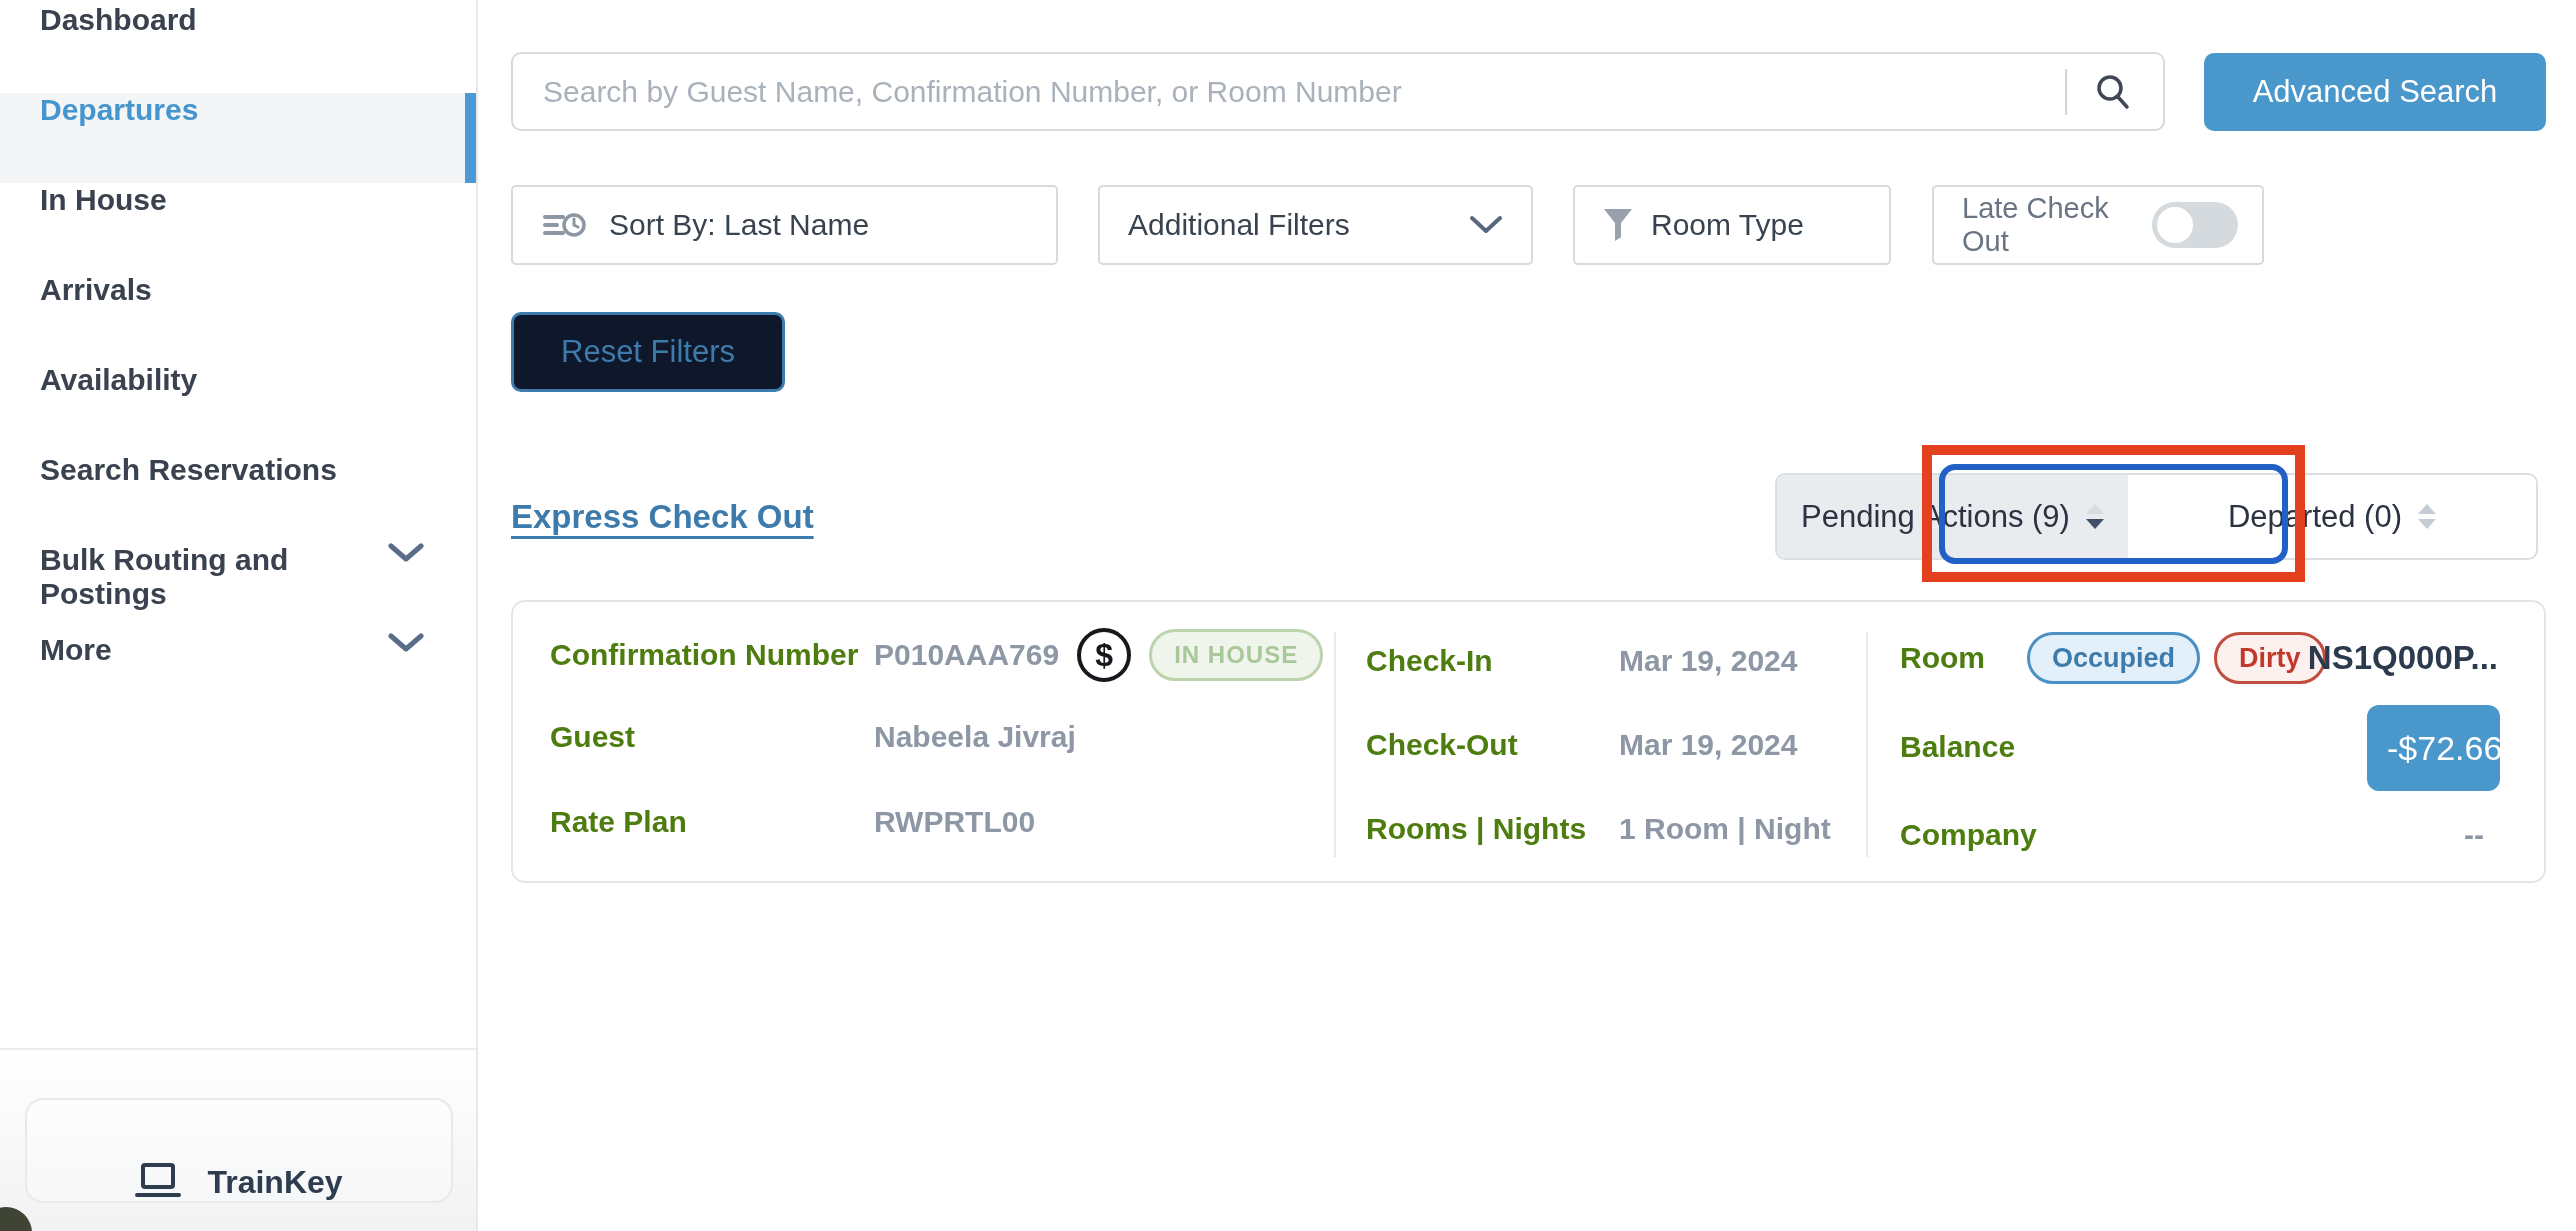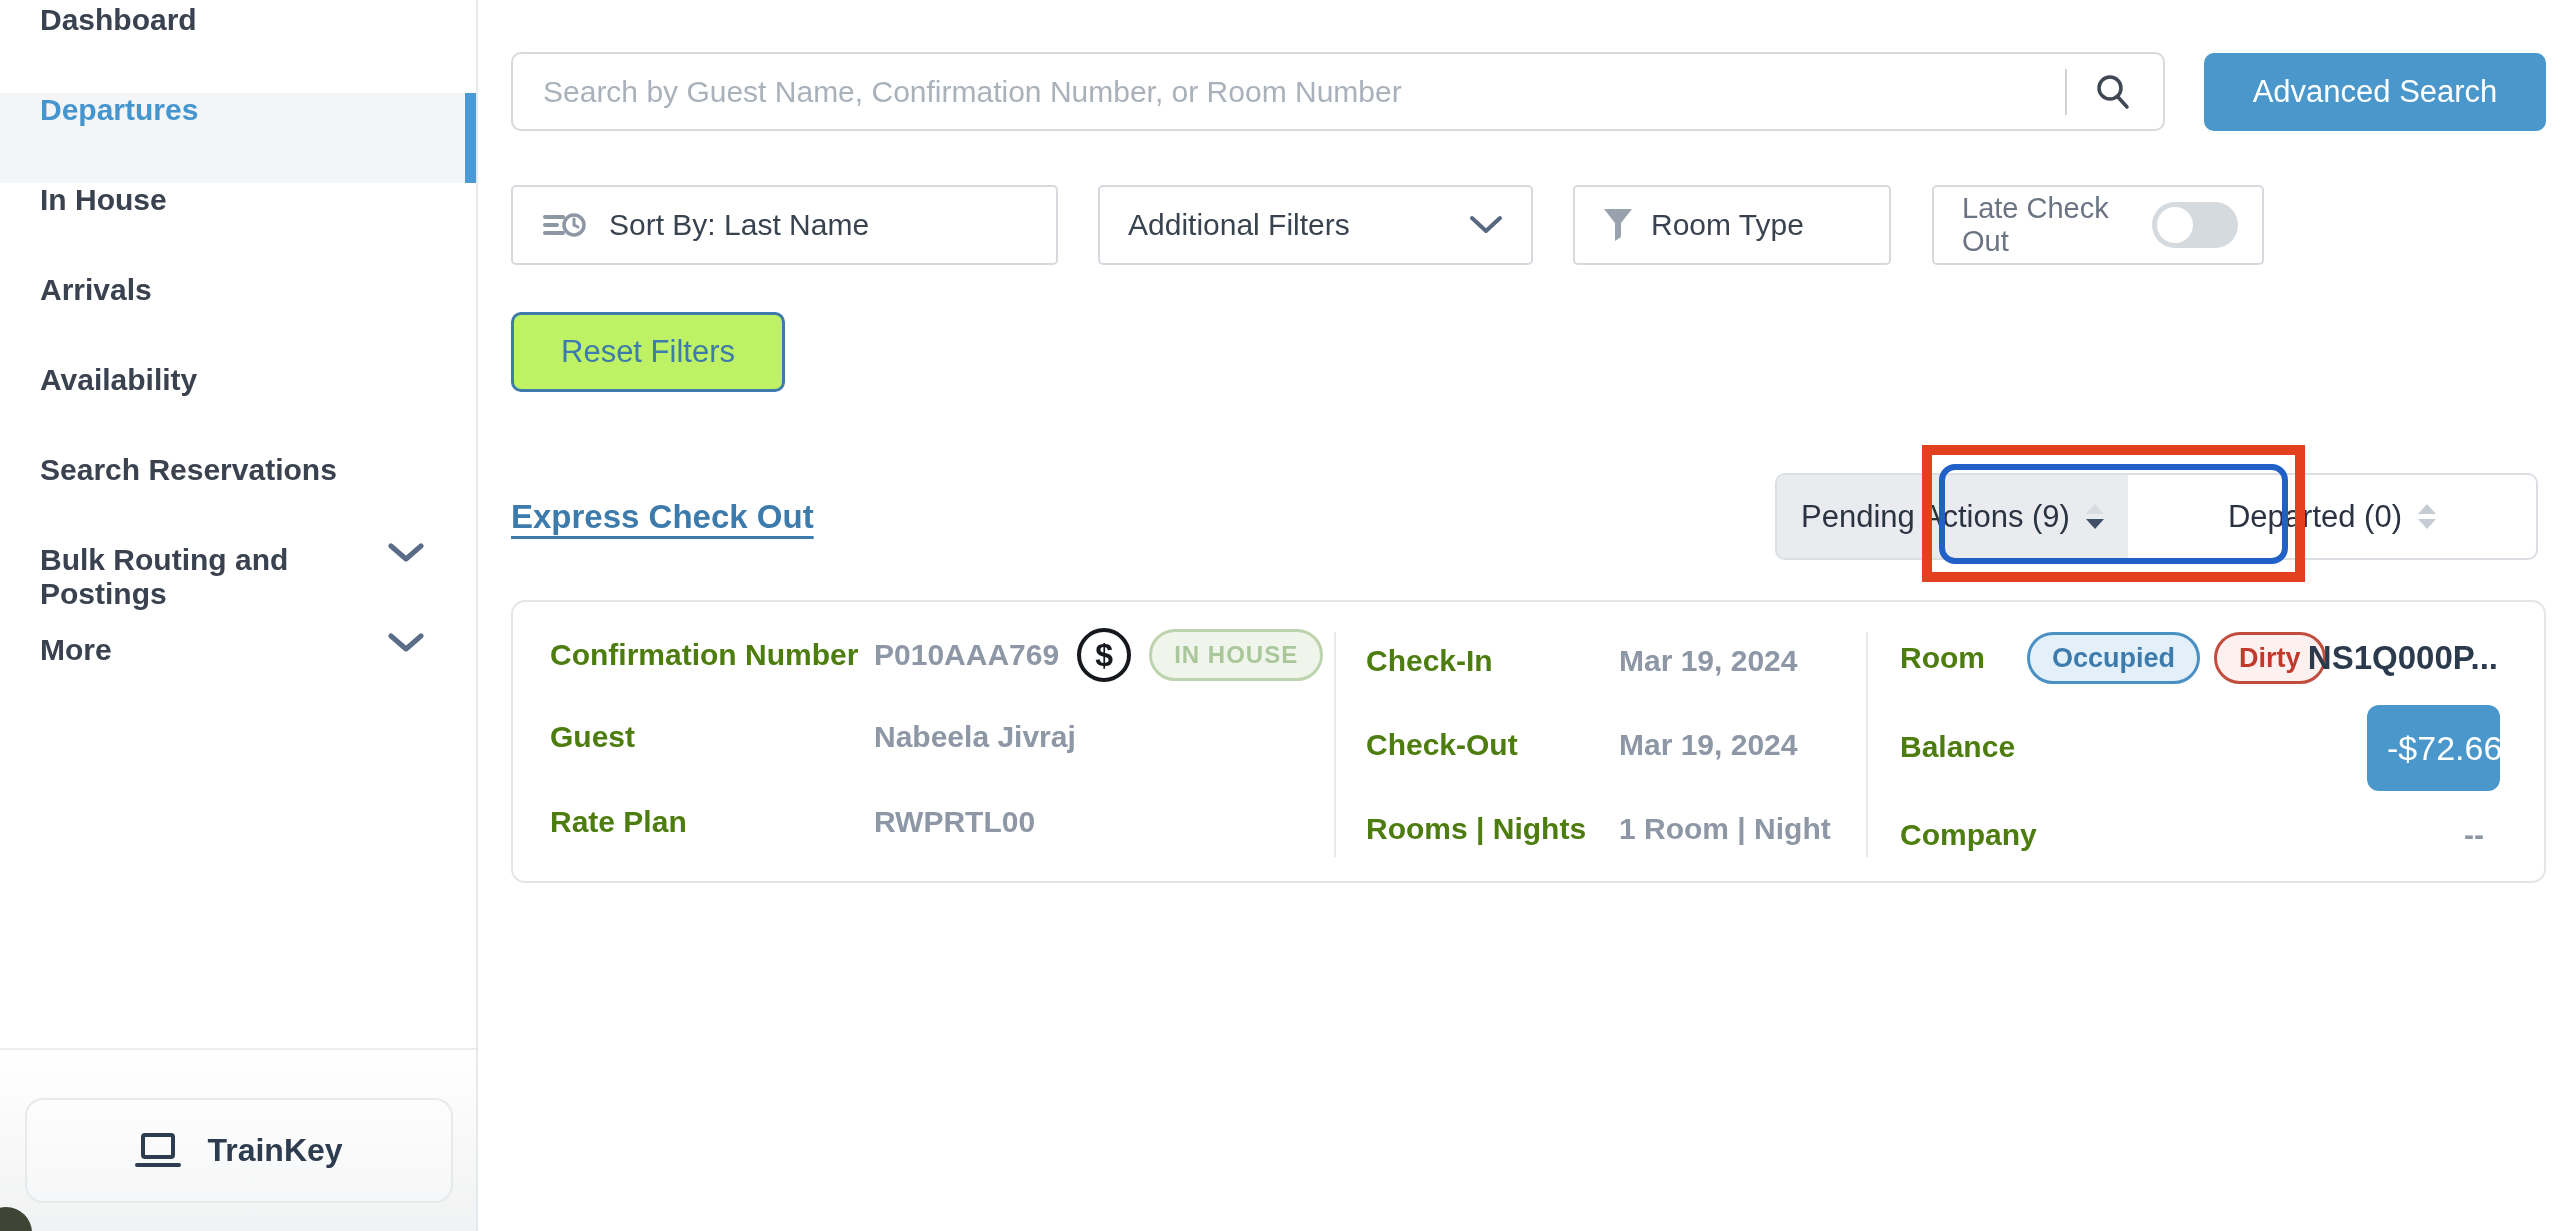--- a/index.html
+++ b/index.html
@@ -14,21 +14,21 @@
             padding:0 52px 0 40px;box-sizing:border-box;font-size:30px;font-weight:700;
             color:#39424e;cursor:pointer;position:relative;}
   .nav-item.active{background:#f4f5f6;color:#4595cf;}
   .nav-item.active::after{content:"";position:absolute;right:0;top:0;width:11px;height:100%;background:#4a9bd5;}
   .chev{width:36px;height:20px;flex:0 0 auto;}
   .side-sep{position:absolute;left:0;top:1048px;width:476px;border-top:2px solid #ebedef;}
   .side-bottom{position:absolute;left:0;top:1050px;width:476px;height:181px;
                background:linear-gradient(#ffffff,#f1f2f3);}
   .trainkey{position:absolute;left:25px;top:1098px;width:428px;height:105px;border-radius:18px;
             border:2px solid #e7e9eb;background:linear-gradient(#fdfdfd,#f6f7f8);
-            display:flex;align-items:center;justify-content:center;gap:26px;box-sizing:border-box;
+            display:flex;align-items:flex-end;justify-content:center;gap:26px;box-sizing:border-box;
             font-size:32px;font-weight:700;color:#2e3c50;cursor:pointer;}
   .corner-dot{position:absolute;left:-20px;top:1207px;width:52px;height:52px;border-radius:50%;
               background:#3f4435;}
 
   
   .search-box{position:absolute;left:511px;top:52px;width:1654px;height:79px;border:2px solid #d6dade;
               border-radius:10px;box-sizing:border-box;display:flex;align-items:center;background:#fff;}
   .search-box input{flex:1;border:none;outline:none;font-size:30px;color:#39424e;margin-left:28px;
                     font-family:inherit;background:transparent;}
   .search-box input::placeholder{color:#a9b1bb;}
@@ -42,21 +42,21 @@
   .fbox{position:absolute;top:185px;height:80px;border:2px solid #d6dade;border-radius:5px;
         box-sizing:border-box;background:#fff;display:flex;align-items:center;cursor:pointer;}
   .fbox .lbl{font-size:30px;color:#39434f;}
   #sortbox{left:511px;width:547px;padding-left:30px;gap:22px;}
   #addbox{left:1098px;width:435px;padding:16px 28px;justify-content:space-between;}
   #roombox{left:1573px;width:318px;padding-left:28px;gap:18px;}
   #latebox{left:1932px;width:332px;padding:0 24px 0 28px;justify-content:space-between;}
   #latebox .lbl{color:#6a7482;font-size:29px;}
   .toggle{width:86px;height:46px;border-radius:23px;background:#d5dade;position:relative;flex:0 0 auto;cursor:pointer;}
   .toggle .knob{position:absolute;left:5px;top:5px;width:36px;height:36px;border-radius:50%;background:#ffffff;}
-  .reset-btn{position:absolute;left:511px;top:312px;width:274px;height:80px;background:#bef264;
+  .reset-btn{position:absolute;left:511px;top:312px;width:274px;height:80px;background:#0f172a;
              border:3px solid #3c7bab;border-radius:10px;color:#3c7bab;font-size:31px;
              font-family:inherit;cursor:pointer;}
 
   
   .express{position:absolute;left:511px;top:498px;font-size:33px;font-weight:700;color:#3c7bab;
            text-decoration:underline;text-decoration-thickness:3px;text-underline-offset:8px;cursor:pointer;}
   .tabbar{position:absolute;left:1775px;top:473px;width:763px;height:87px;border:2px solid #dbdfe3;
           border-radius:10px;box-sizing:border-box;background:#fff;display:flex;overflow:hidden;}
   .tabseg{display:flex;align-items:center;justify-content:center;gap:16px;font-size:31px;
           color:#2b3342;cursor:pointer;}

